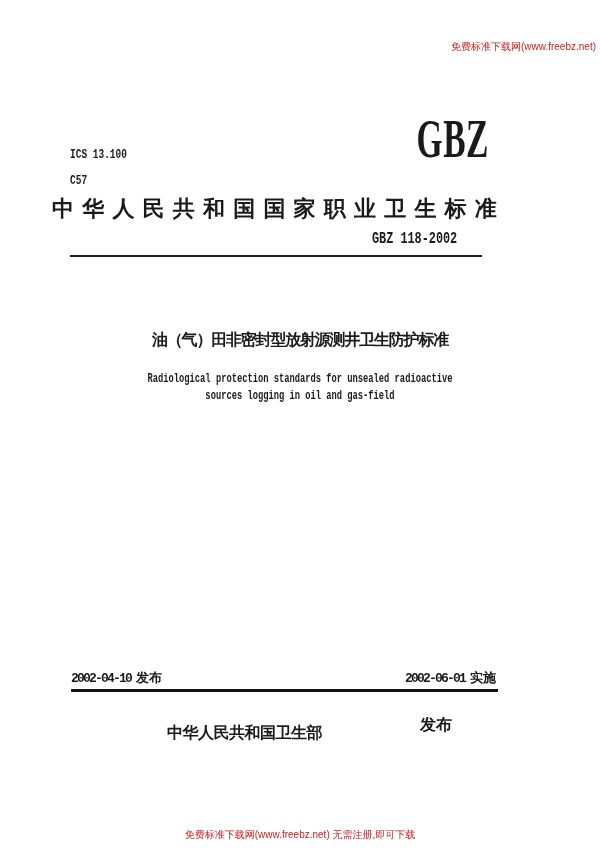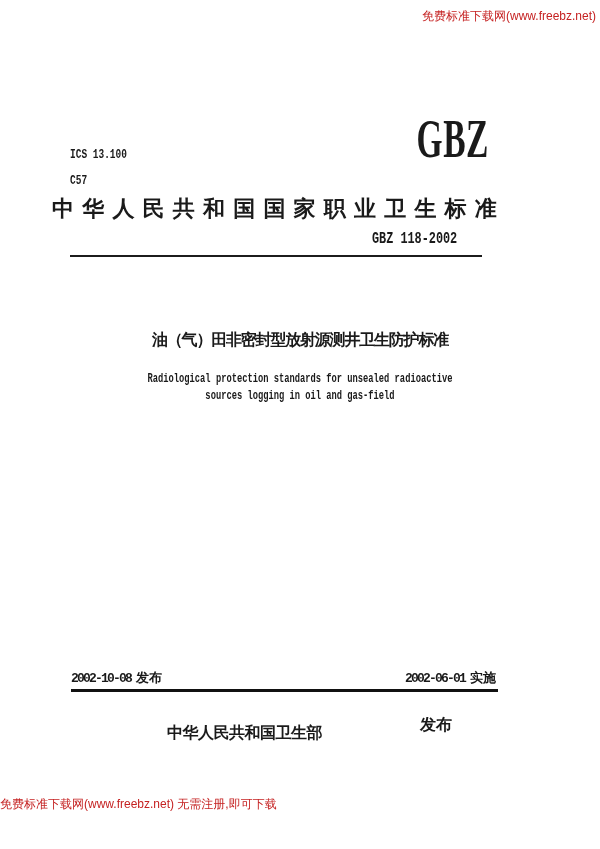--- a/index.html
+++ b/index.html
@@ -8,27 +8,28 @@
     background: #ffffff;
     position: relative;
     overflow: hidden;
     font-family: "Liberation Sans", sans-serif;
     color: #1a1a1a;
   }
   .abs { position: absolute; }
 
   
   .watermark {
-    font-size: 12px;
+    font-size: 10px;
     color: #c52222;
     font-family: "Liberation Sans", sans-serif;
     white-space: nowrap;
+    margin-top: 32px;
   }
   .watermark-top { top: 8px; right: 4px; }
-  .watermark-bottom { top: 796px; left: 0; right: 0; }
+  .watermark-bottom { top: 796px; left: 0; right: 0; text-align: center; }
 
   
   .mono-cond {
     font-family: "Liberation Mono", monospace;
     font-weight: bold;
     white-space: nowrap;
     display: inline-block;
   }
 
   .ics { top: 147px; left: 70px; font-size: 13px; transform: scaleX(0.73); transform-origin: 0 0; }
@@ -113,21 +114,21 @@
 <div class="abs rule rule-top"></div>
 
 <div class="abs doc-title-zh">油（气）田非密封型放射源测井卫生防护标准</div>
 
 <div class="abs doc-title-en">
   <div>Radiological protection standards for unsealed radioactive</div>
   <div>sources logging in oil and gas-field</div>
 </div>
 
 <div class="abs date-row date-left">
-  <span class="date-num">2002-10-08</span><span class="date-label">发布</span>
+  <span class="date-num">2002-04-10</span><span class="date-label">发布</span>
 </div>
 
 <div class="abs date-row date-right">
   <span class="date-num">2002-06-01</span><span class="date-label">实施</span>
 </div>
 
 <div class="abs rule rule-bottom"></div>
 
 <div class="abs publisher">中华人民共和国卫生部</div>
 

